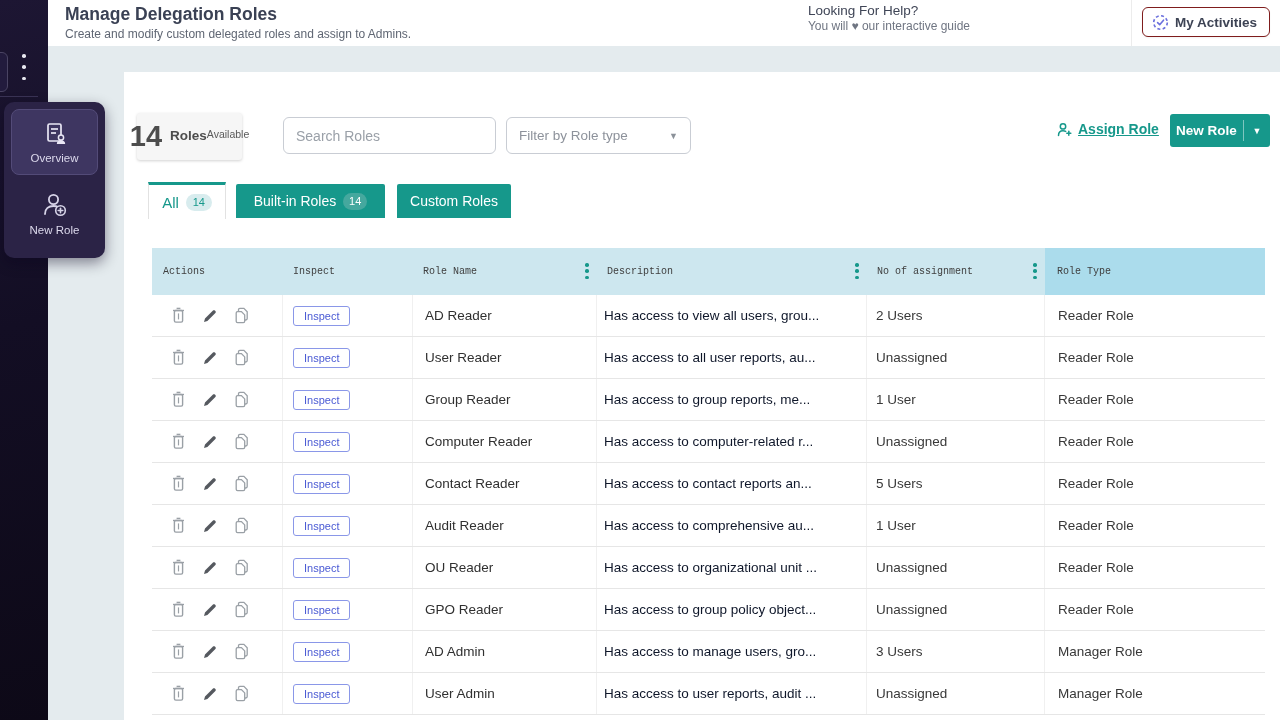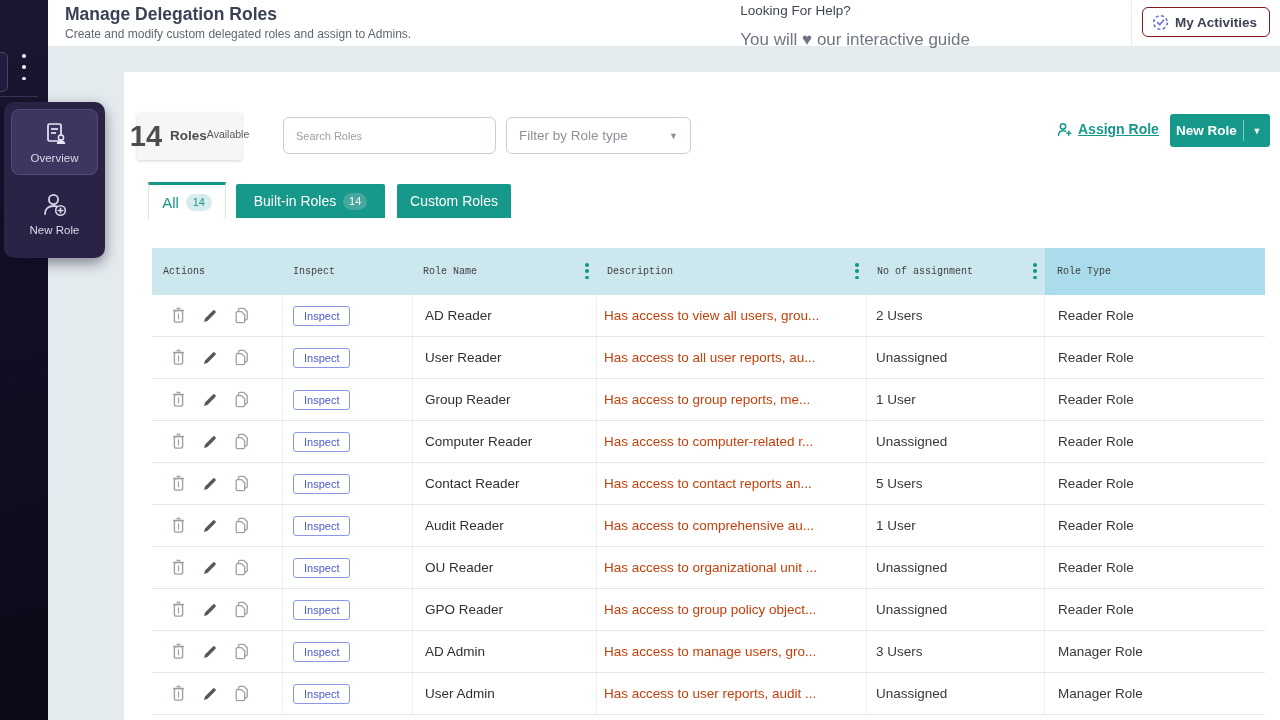--- a/index.html
+++ b/index.html
@@ -15,21 +15,21 @@
   .strip-divider { position:absolute; left:0; top:96px; width:38px; height:1px; background:#3a3355; }
   .strip-stub { position:absolute; left:-8px; top:52px; width:16px; height:40px;
     border:1px solid #4a4463; border-radius:6px; background:#221b3d; }
 
   
   .header { position:absolute; left:48px; top:0; width:1232px; height:46px; background:#ffffff; z-index:4; }
   .page-title { position:absolute; left:17px; top:4px; font-size:17.5px; font-weight:bold; color:#3a4154; }
   .page-subtitle { position:absolute; left:17px; top:27px; font-size:12px; color:#5f6673; }
   .help-block { position:absolute; right:310px; top:3px; text-align:left; }
   .help-title { font-size:13.5px; font-weight:normal; color:#3f4556; }
-  .help-sub { font-size:17px; color:#6f7582; margin-top:12px;text-align:center; }
+  .help-sub { font-size:12px; color:#6f7582; margin-top:1px;text-align:center; }
   .header-vdiv { position:absolute; right:148px; top:0; width:1px; height:46px; background:#ececec; }
   .activities-btn { position:absolute; right:10px; top:7px; height:30px; padding:0 12px 0 9px;
     background:#fff; border:1px solid #7f1d1d; border-radius:6px; display:flex; align-items:center; gap:6px;
     box-shadow:0 1px 2px rgba(0,0,0,0.05); cursor:pointer; }
   .activities-btn span { font-size:13.5px; font-weight:bold; color:#3d4354; }
 
   
   .nav-panel { position:absolute; left:4px; top:102px; width:101px; height:156px;
     background:#2b2346; border-radius:10px; box-shadow:0 5px 14px rgba(10,5,30,0.45); z-index:6; padding:7px; }
   .nav-item { width:87px; height:66px; border-radius:8px; display:flex; flex-direction:column;
@@ -43,21 +43,21 @@
 
   
   .counter-box { position:absolute; left:137px; top:113px; width:105px; height:47px; background:#f6f6f6;
     border-radius:3px; box-shadow:0 1px 3px rgba(0,0,0,0.18); display:flex; align-items:center;
     justify-content:center; gap:8px; z-index:7; }
   .counter-num { font-size:29px; font-weight:bold; color:#4d4d4d; }
   .counter-words { display:flex; flex-direction:row; line-height:1.1; }
   .counter-w1 { font-size:13.5px; font-weight:bold; color:#4d4d4d; }
   .counter-w2 { font-size:10.5px; color:#5a5a5a; }
   .search-input { position:absolute; left:283px; top:117px; width:213px; height:37px; border:1px solid #c9cdd4;
-    border-radius:6px; padding:0 12px; font-size:11px; color:#444; outline:none; z-index:7;
+    border-radius:6px; padding:0 12px; font-size:14px; color:#444; outline:none; z-index:7;
     font-family:"Liberation Sans",sans-serif; }
   .search-input::placeholder { color:#9aa0a8; }
   .filter-box { position:absolute; left:506px; top:117px; width:185px; height:37px; border:1px solid #c9cdd4;
     border-radius:6px; background:#fff; display:flex; align-items:center; justify-content:space-between;
     padding:0 12px; cursor:pointer; z-index:7; }
   .filter-label { font-size:13.5px; color:#8d929b; }
   .filter-caret { font-size:9px; color:#8b9199; }
   .assign-link { position:absolute; left:1057px; top:121px; display:flex; align-items:center; gap:5px;
     cursor:pointer; z-index:7; }
   .assign-link span { font-size:14px; color:#16988b; text-decoration:underline; font-weight:bold; }
@@ -94,21 +94,21 @@
     flex-direction:column; justify-content:space-between; align-items:center; cursor:pointer; }
   .col-kebab i { width:3.5px; height:3.5px; border-radius:50%; background:#16988b; }
   .trow { height:42px; border-bottom:1px solid #e6e6e6; background:#fff; }
   .td { display:flex; align-items:center; font-size:13.5px; color:#383838; padding-left:10px; }
   .td.vline { border-right:1px solid #f0f0f0; }
   .td-actions { gap:14px; padding-left:17px; }
   .action-ic { width:18px; height:18px; cursor:pointer; display:flex; align-items:center; justify-content:center; }
   .inspect-btn { border:1px solid #8a97e8; border-radius:3px; background:#fff; color:#4a5ad4;
     font-size:11px; padding:3px 10px; cursor:pointer; font-family:"Liberation Sans",sans-serif; }
   .td-role { padding-left:12px; color:#303030; }
-  .td-desc { padding-left:7px; color:#c2410c; }
+  .td-desc { padding-left:7px; color:#0f172a; }
   .td-assign { padding-left:9px; }
   .td-type { padding-left:13px; }
 </style>
 </head>
 <body>
 
 <div class="header">
   <div class="page-title">Manage Delegation Roles</div>
   <div class="page-subtitle">Create and modify custom delegated roles and assign to Admins.</div>
   <div class="help-block">

